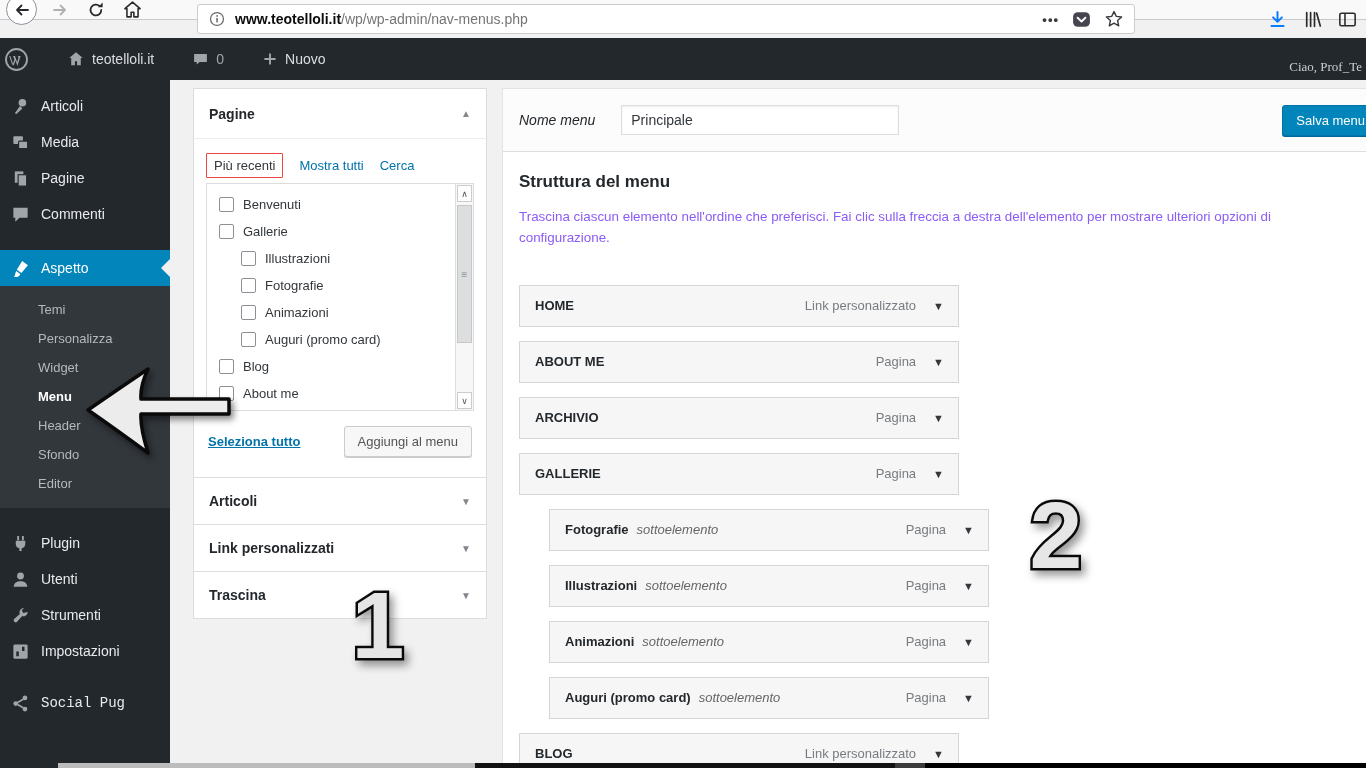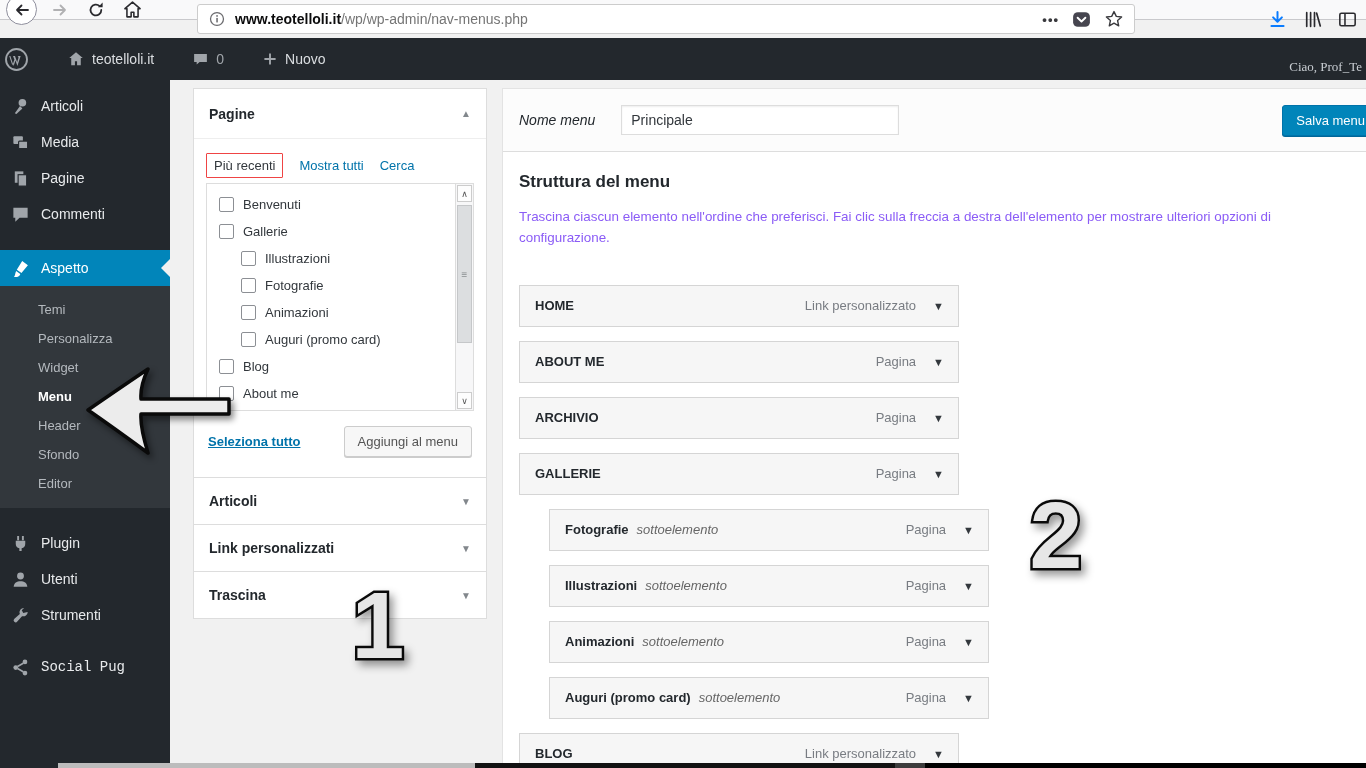--- a/index.html
+++ b/index.html
@@ -256,20 +256,28 @@
             <path d="M2.8 17.5c.4-3.8 3.3-5.7 7.2-5.7s6.8 1.9 7.2 5.7z"></path>
           </svg>
           <span>Utenti</span>
         </div>
         <div class="side-item">
           <svg width="19" height="19" viewBox="0 0 20 20" fill="#a0a5aa">
             <path d="M17.6 6.3a4.7 4.7 0 01-6 4.4l-5 5.6a2.1 2.1 0 11-3-2.9l5.7-4.9A4.7 4.7 0 0113.8 2l-2.5 2.6 1.6 2.8 3.3-.7z"></path>
           </svg>
           <span>Strumenti</span>
         </div>
+        <div class="side-item">
+          <svg width="19" height="19" viewBox="0 0 20 20" fill="#a0a5aa">
+            <rect x="2.5" y="2.5" width="15" height="15" rx="1.5"></rect>
+            <rect x="5.6" y="10" width="2.6" height="5" fill="#23282d"></rect>
+            <rect x="11.6" y="5" width="2.6" height="4.5" fill="#23282d"></rect>
+          </svg>
+          <span>Impostazioni</span>
+        </div>
       </nav>
     <nav id="menu-bottom">
         <div class="side-item">
           <svg width="19" height="19" viewBox="0 0 20 20" fill="#a0a5aa">
             <circle cx="14.7" cy="4.2" r="2.5"></circle>
             <circle cx="5" cy="10" r="2.5"></circle>
             <circle cx="14.7" cy="15.8" r="2.5"></circle>
             <path d="M6.9 8.9l6-3.4M6.9 11.1l6 3.4" stroke="#a0a5aa" stroke-width="1.7" fill="none"></path>
           </svg>
           <span>Social Pug</span>

